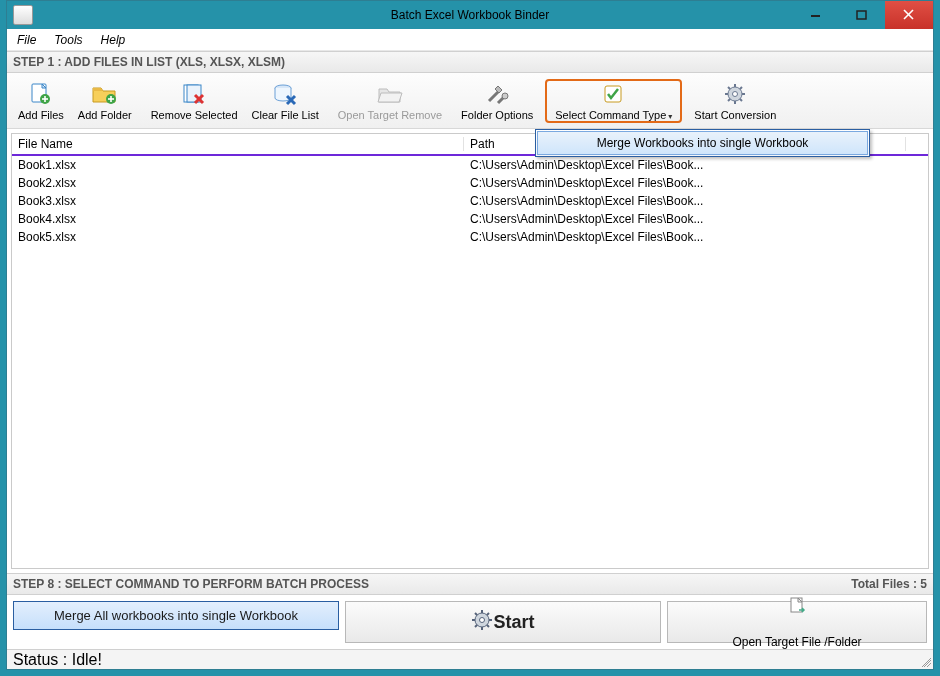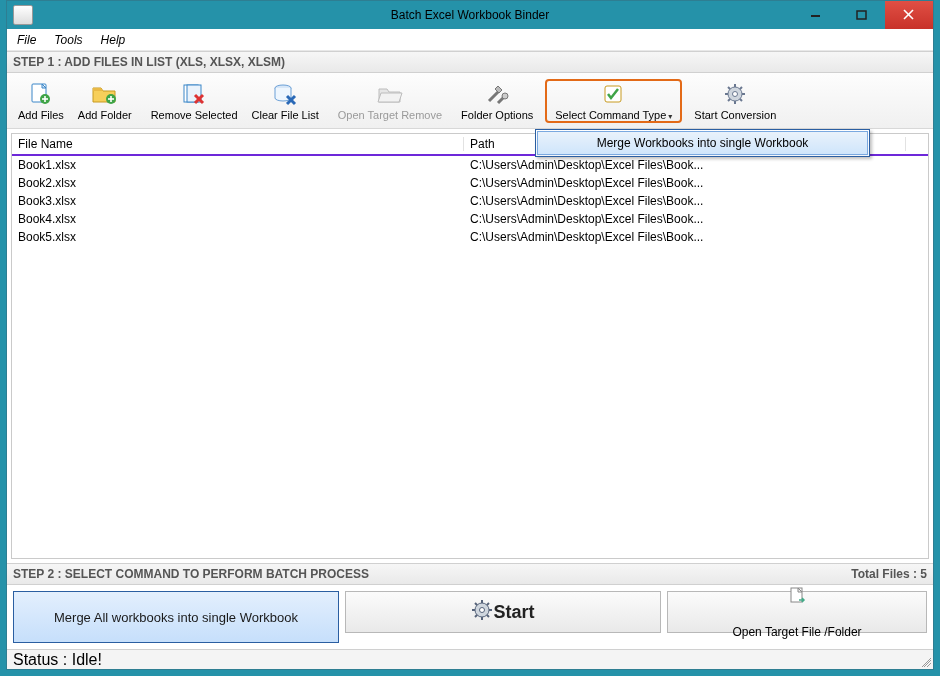--- a/index.html
+++ b/index.html
@@ -177,21 +177,21 @@
   }
   .merge-label {
     border: 1px solid #2a5ea1;
     background: linear-gradient(#e3effd,#c6dffb);
     color: #1a1a1a;
     display: flex;
     align-items: center;
     justify-content: center;
     padding: 0 12px;
     font-size: 13px;
-    height: 52px;
+    height: 29px;
     width: 326px;
   }
   .big-btn {
     flex: 1;
     height: 42px;
     border: 1px solid #b8b8b8;
     background: linear-gradient(#fbfbfb,#e9e9e9);
     display: flex;
     align-items: center;
     justify-content: center;
@@ -416,21 +416,21 @@
           <div class="c2">C:\Users\Admin\Desktop\Excel Files\Book...</div>
         </div>
         <div class="row">
           <div class="c1">Book5.xlsx</div>
           <div class="c2">C:\Users\Admin\Desktop\Excel Files\Book...</div>
         </div>
       </div>
   </div>
 
   <div class="section-header">
-    <span>STEP 2 : SELECT COMMAND TO PERFORM BATCH PROCESS</span>
+    <span>STEP 8 : SELECT COMMAND TO PERFORM BATCH PROCESS</span>
     <span>Total Files : 5</span>
   </div>
 
   <div class="step2-bar">
     <div class="merge-label">Merge All workbooks into single Workbook</div>
     <div class="big-btn">
       <span>
         <svg width="22" height="22">
             <circle cx="11" cy="11" r="7" fill="#cfd6de" stroke="#56637a"></circle>
             <circle cx="11" cy="11" r="2.5" fill="#fff" stroke="#56637a"></circle>

